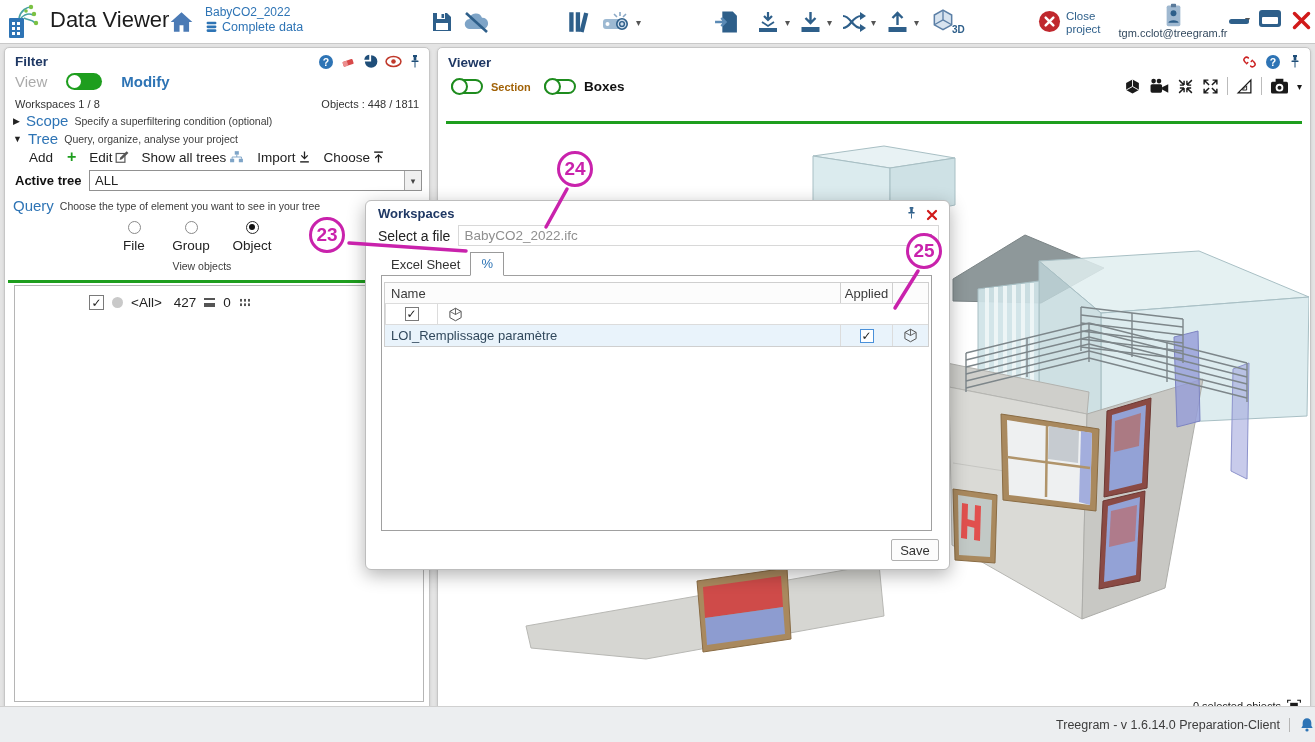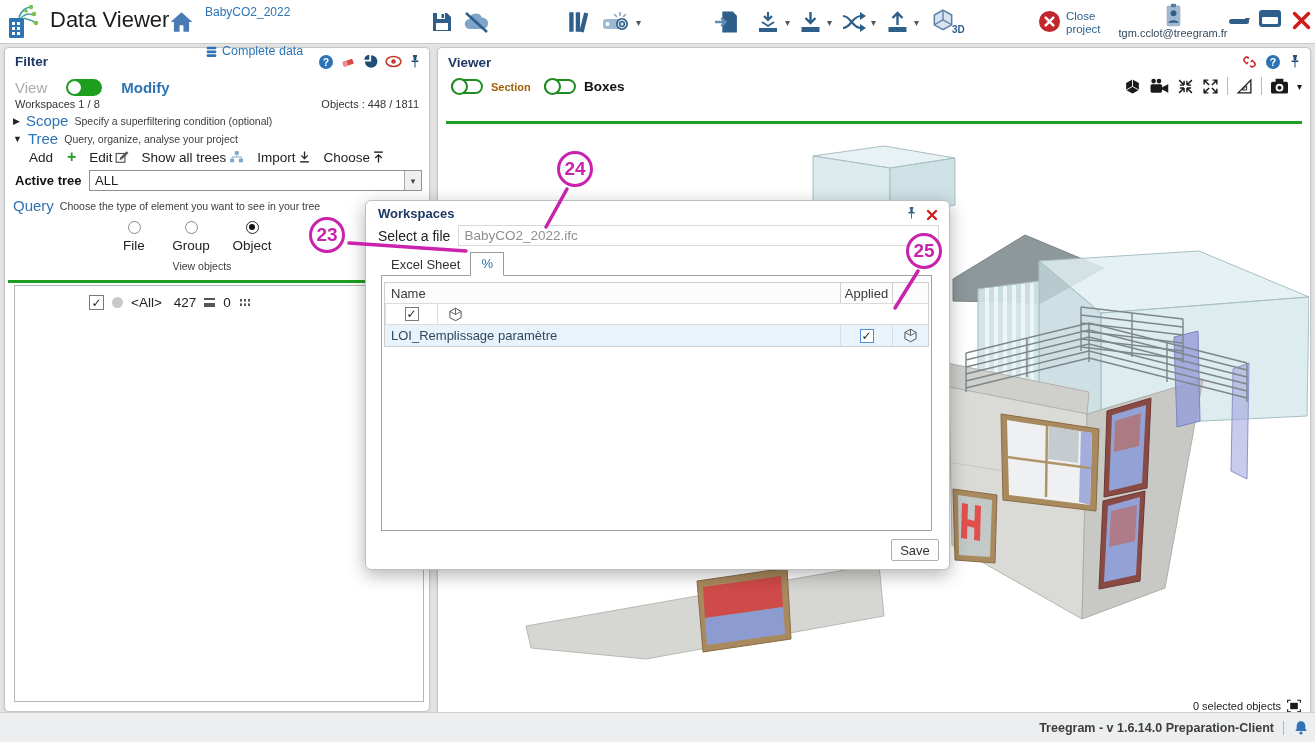--- a/index.html
+++ b/index.html
@@ -5,21 +5,21 @@
   * { margin:0; padding:0; box-sizing:border-box; }
   html,body { width:1315px; height:742px; overflow:hidden; }
   body { position:relative; background:#e4e4e4; font-family:"Liberation Sans","DejaVu Sans",sans-serif; color:#222; }
   .ab { position:absolute; }
   .flex { display:flex; align-items:center; }
 
   
   .toolbar { position:absolute; top:0; left:0; width:1315px; height:44px; background:#fff; border-bottom:1px solid #c9c9c9; z-index:10; }
   .app-title { left:50px; top:7px; font-size:22px; color:#1c1c1c; }
   .proj-name { left:205px; top:5px; font-size:12px; color:#2e74b5; }
-  .proj-sub  { left:205px; top:20px; font-size:12.5px; color:#2e74b5; display:flex; gap:4px; align-items:center;margin-top:24px; }
+  .proj-sub  { left:205px; top:20px; font-size:12.5px; color:#2e74b5; display:flex; gap:4px; align-items:flex-start; }
   .tb-caret { color:#555; font-size:10px; }
   .close-proj-label { left:1066px; top:10px; width:50px; font-size:11.5px; color:#2e5f8a; line-height:1.15; }
   .user-email { left:1108px; top:27px; width:130px; text-align:center; font-size:11px; color:#33495e; }
   .cube3d-label { left:952px; top:24px; font-size:10px; font-weight:bold; color:#2e5f8a; }
 
   
   .panel { position:absolute; background:#fff; border:1px solid #c6c6c6; border-radius:5px; box-shadow:0 1px 3px rgba(0,0,0,.12); }
   .filter-panel { left:4px; top:47px; width:426px; height:665px; z-index:2; }
   .viewer-panel { left:437px; top:47px; width:874px; height:672px; z-index:1; }
 
@@ -66,21 +66,21 @@
   .c-app { width:52px; align-self:stretch; border-left:1px solid #dcdcdc; display:flex; align-items:center; justify-content:center; }
   .c-cube { width:36px; align-self:stretch; border-left:1px solid #dcdcdc; display:flex; align-items:center; justify-content:center; }
   .thead { font-size:13px; color:#3a3a3a; background:#fcfcfc; }
   .save-btn { position:absolute; right:10px; bottom:8px; width:48px; height:22px; border:1px solid #b0b0b0; background:#fcfcfc; font-size:13px; color:#333; display:flex; align-items:center; justify-content:center; border-radius:2px; }
 
   
   .ann-circle { position:absolute; width:36px; height:36px; border:3.5px solid #c922ac; border-radius:50%; background:rgba(255,255,255,.96); color:#c922ac; font-size:19px; font-weight:bold; display:flex; align-items:center; justify-content:center; z-index:100; }
   #ann-lines { position:absolute; inset:0; z-index:99; pointer-events:none; }
 
   
-  .status-bar { position:absolute; left:0; bottom:0; width:1315px; height:30px; background:#eceef0; border-top:1px solid #d0d0d0; display:flex; align-items:center; justify-content:flex-end; gap:9px; padding-right:6px; font-size:12.5px; color:#3c3c3c; z-index:5;font-weight:bold; }
+  .status-bar { position:absolute; left:0; bottom:0; width:1315px; height:36px; background:#eceef0; border-top:1px solid #d0d0d0; display:flex; align-items:center; justify-content:flex-end; gap:9px; padding-right:0; font-size:12.5px; color:#3c3c3c; z-index:5; }
   .vsep { width:1px; height:14px; background:#b5b5b5; }
   .sel-objs { position:absolute; bottom:5px; right:8px; display:flex; align-items:center; gap:5px; font-size:11px; color:#222; }
 </style>
 </head>
 <body>
 
 <div class="toolbar">
   <span class="ab" style="left:7px;top:4px">
     <svg width="38" height="36" viewBox="0 0 38 36">
         <rect x="2" y="14" width="15" height="20" rx="1" fill="#2e74b5"></rect>
@@ -259,21 +259,21 @@
     <svg width="12" height="15" viewBox="0 0 24 28">
         <g fill="#1f4e79">
           <rect x="8" y="1" width="8" height="4"></rect>
           <rect x="9.3" y="5" width="5.4" height="7"></rect>
           <rect x="5" y="12" width="14" height="3" rx="1"></rect>
           <rect x="11" y="15" width="2" height="11"></rect>
         </g>
       </svg>
   </span>
 
-  <span class="ab flex" style="left:10px;top:31px;gap:19px">
+  <span class="ab flex" style="left:10px;top:25px;gap:19px">
     <span style="font-size:15px;color:#ababab">View</span>
     <span class="tg-on"></span>
     <span style="font-size:15px;color:#2e74b5;font-weight:bold">Modify</span>
   </span>
 
   <span class="ab" style="left:10px;top:50px;font-size:11px;color:#333">Workspaces 1 / 8</span>
   <span class="ab" style="right:10px;top:50px;font-size:11px;color:#333">Objects : 448 / 1811</span>
 
   <span class="ab flex" style="left:8px;top:64px;gap:6px">
     <span style="font-size:9px;color:#222">▶</span>

